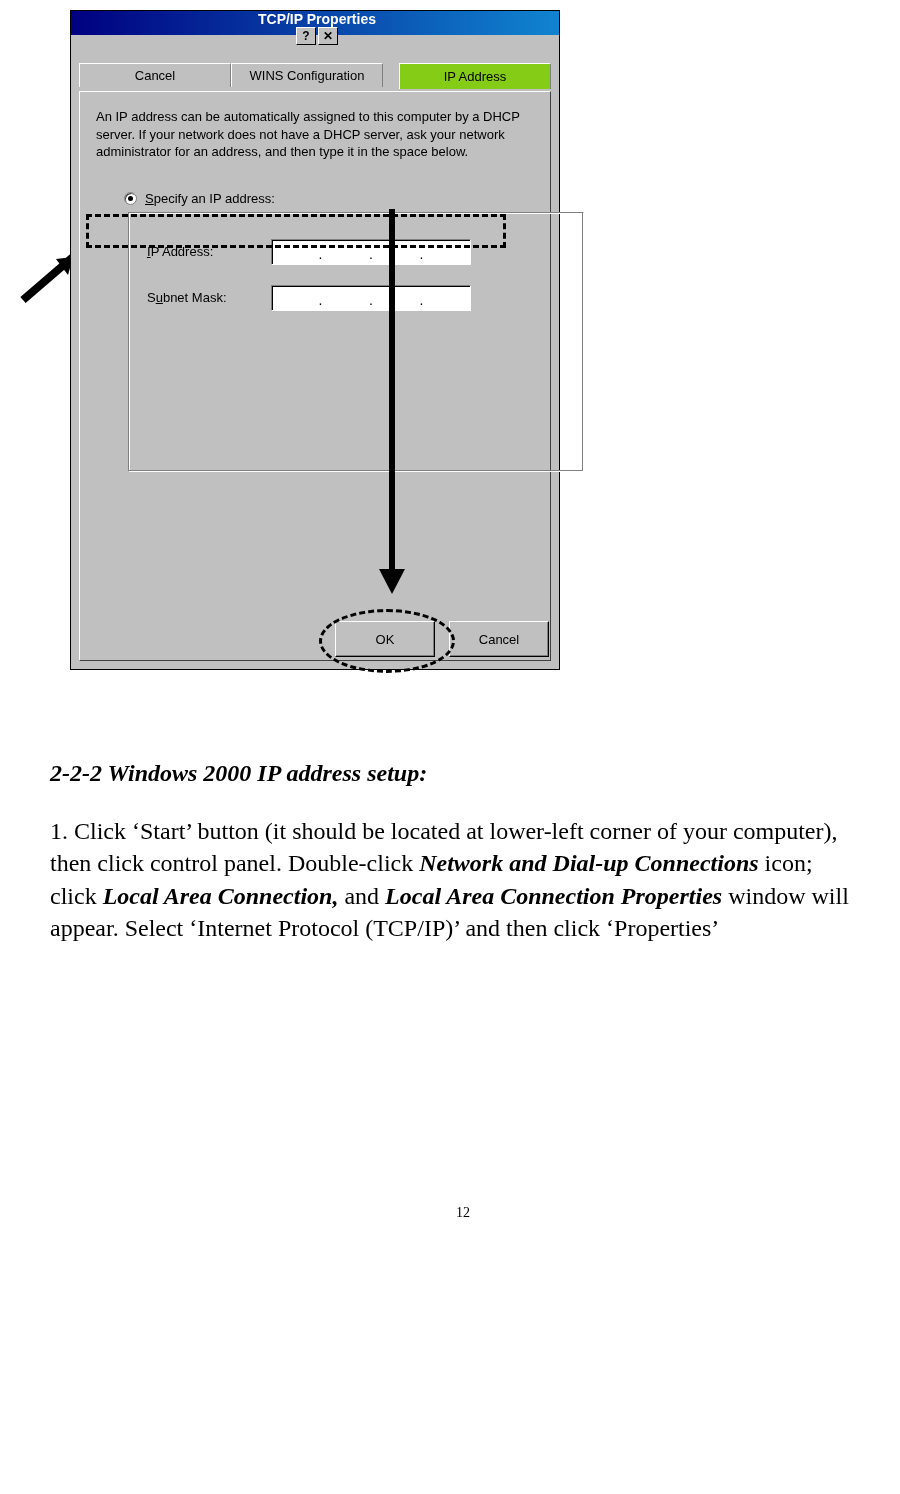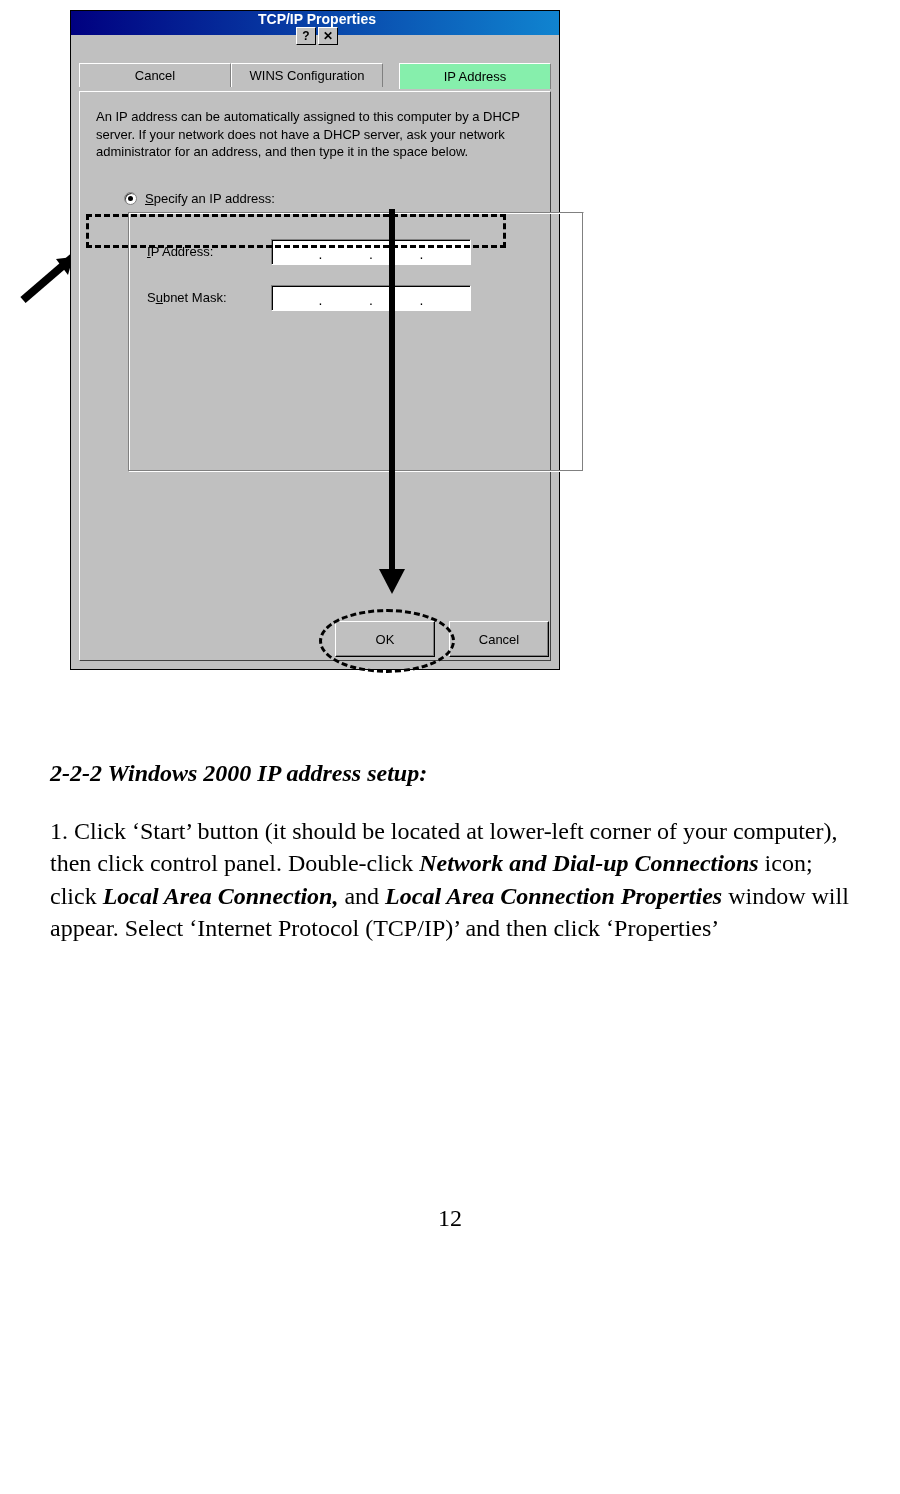--- a/index.html
+++ b/index.html
@@ -62,21 +62,21 @@
       height: 24px;
       background: #c0c0c0;
       border-top: 1px solid #fff;
       border-left: 1px solid #fff;
       border-right: 1px solid #808080;
       display: flex; align-items: center; justify-content: center;
       font-size: 13px;
       position: relative;
     }
     .tab.active {
-      background: #86efac;
+      background: #84cc16;
       z-index: 5;
       border-bottom: none;
       height: 26px;
       margin-left: 16px;
     }
     .tab-panel {
       margin: 0 8px 8px 8px;
       background: #c0c0c0;
       border-top: 1px solid #fff;
       border-left: 1px solid #fff;
@@ -177,24 +177,24 @@
       margin-top: 90px;
       margin-bottom: 28px;
     }
     .body-para {
       font-size: 24px;
       line-height: 1.35;
     }
     .body-para .bi { font-weight: bold; font-style: italic; }
     .page-num {
       position: absolute;
-      left: 0; right: 0;
+      left: 13px; right: 0;
       bottom: 20px;
       text-align: center;
-      font-size: 24px;
+      font-size: 14px;
     }
     .underline-access { text-decoration: underline; }
   </style>
 </head>
 <body>
 
 <div class="dialog-container">
 
   <svg class="arrow-diag" style="left:-52px; top:235px;" width="70" height="60">
     <line x1="5" y1="55" x2="55" y2="12" stroke="#000" stroke-width="8"></line>

